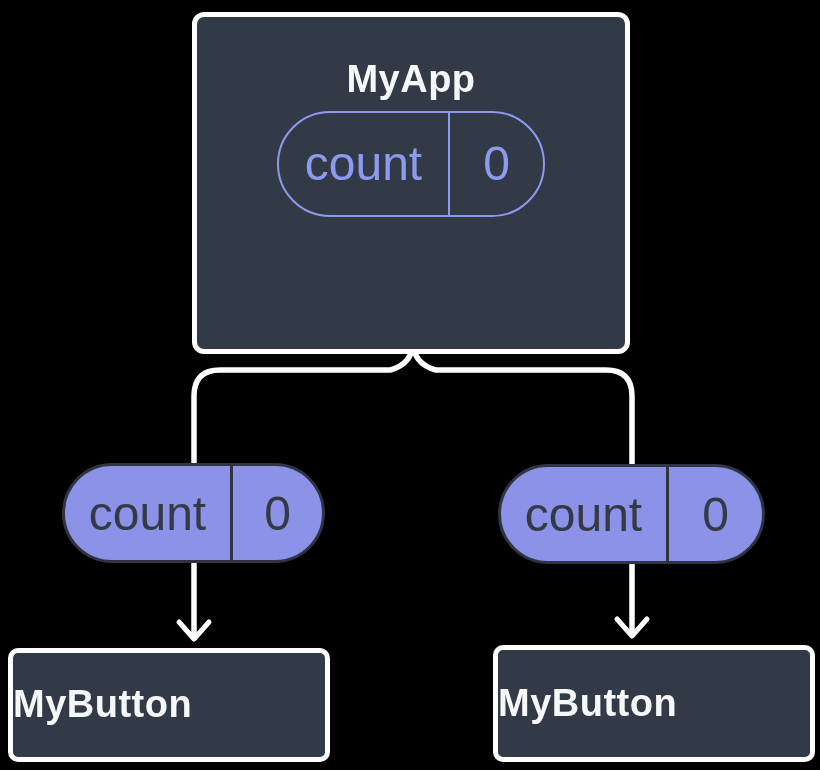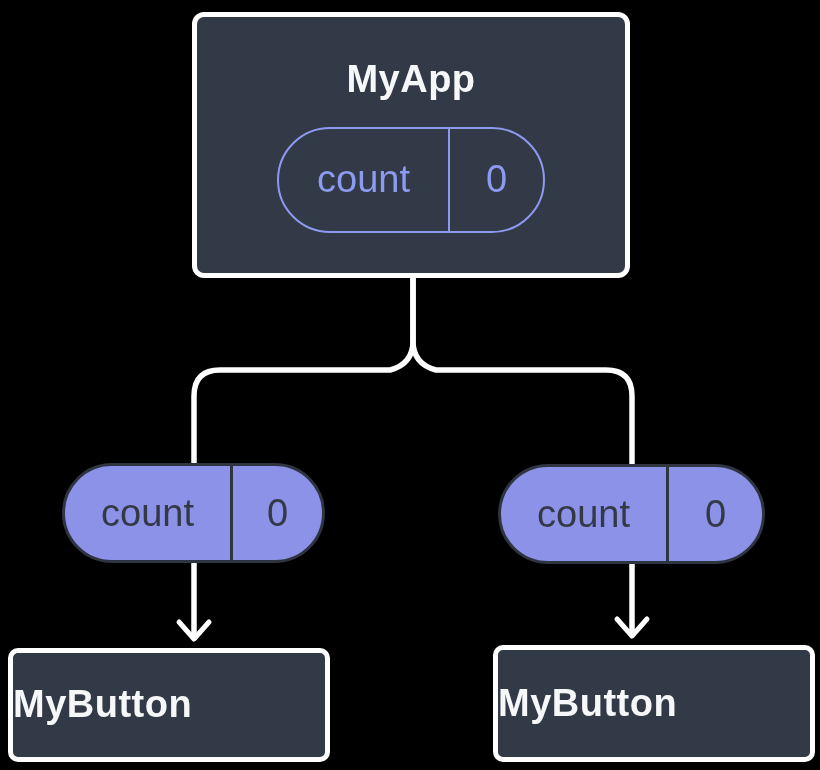--- a/index.html
+++ b/index.html
@@ -46,40 +46,40 @@
     box-sizing: border-box;
     background: var(--card-bg);
     border: 5px solid var(--card-border);
     border-radius: 12px;
     z-index: 1;
     display: flex;
     align-items: center;
   }
   #app-card {
     left: 192px; top: 12px;
-    width: 438px; height: 266px;
+    width: 438px; height: 342px;
     flex-direction: column;
     justify-content: flex-start;
     padding-top: 42px;
-    gap: 26px;
+    gap: 10px;
   }
   .card-title {
     color: var(--text-light);
     font-size: 38px;
     font-weight: bold;
     letter-spacing: 0.5px;
     line-height: 1.1;
   }
   .pill {
     box-sizing: border-box;
     display: flex;
     align-items: stretch;
     border-radius: 60px;
     overflow: hidden;
-    font-size: 38px;
+    font-size: 48px;
     z-index: 2;
   }
   .pill-name, .pill-value {
     display: flex;
     align-items: center;
     justify-content: center;
     box-sizing: border-box;
   }
   .pill-outline {
     width: 268px; height: 106px;

